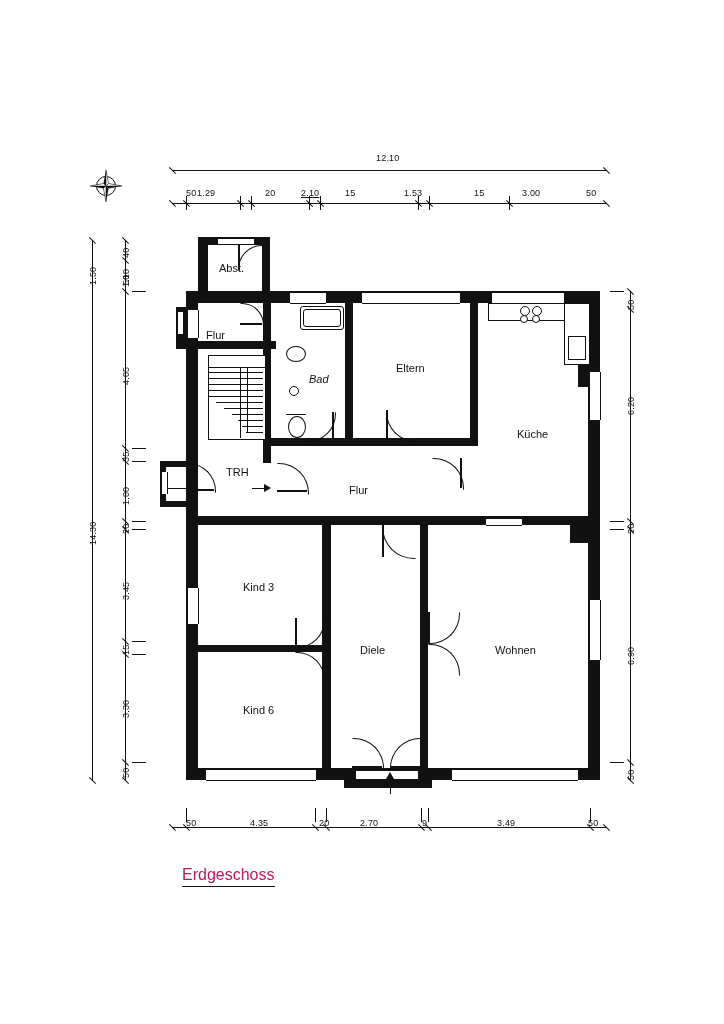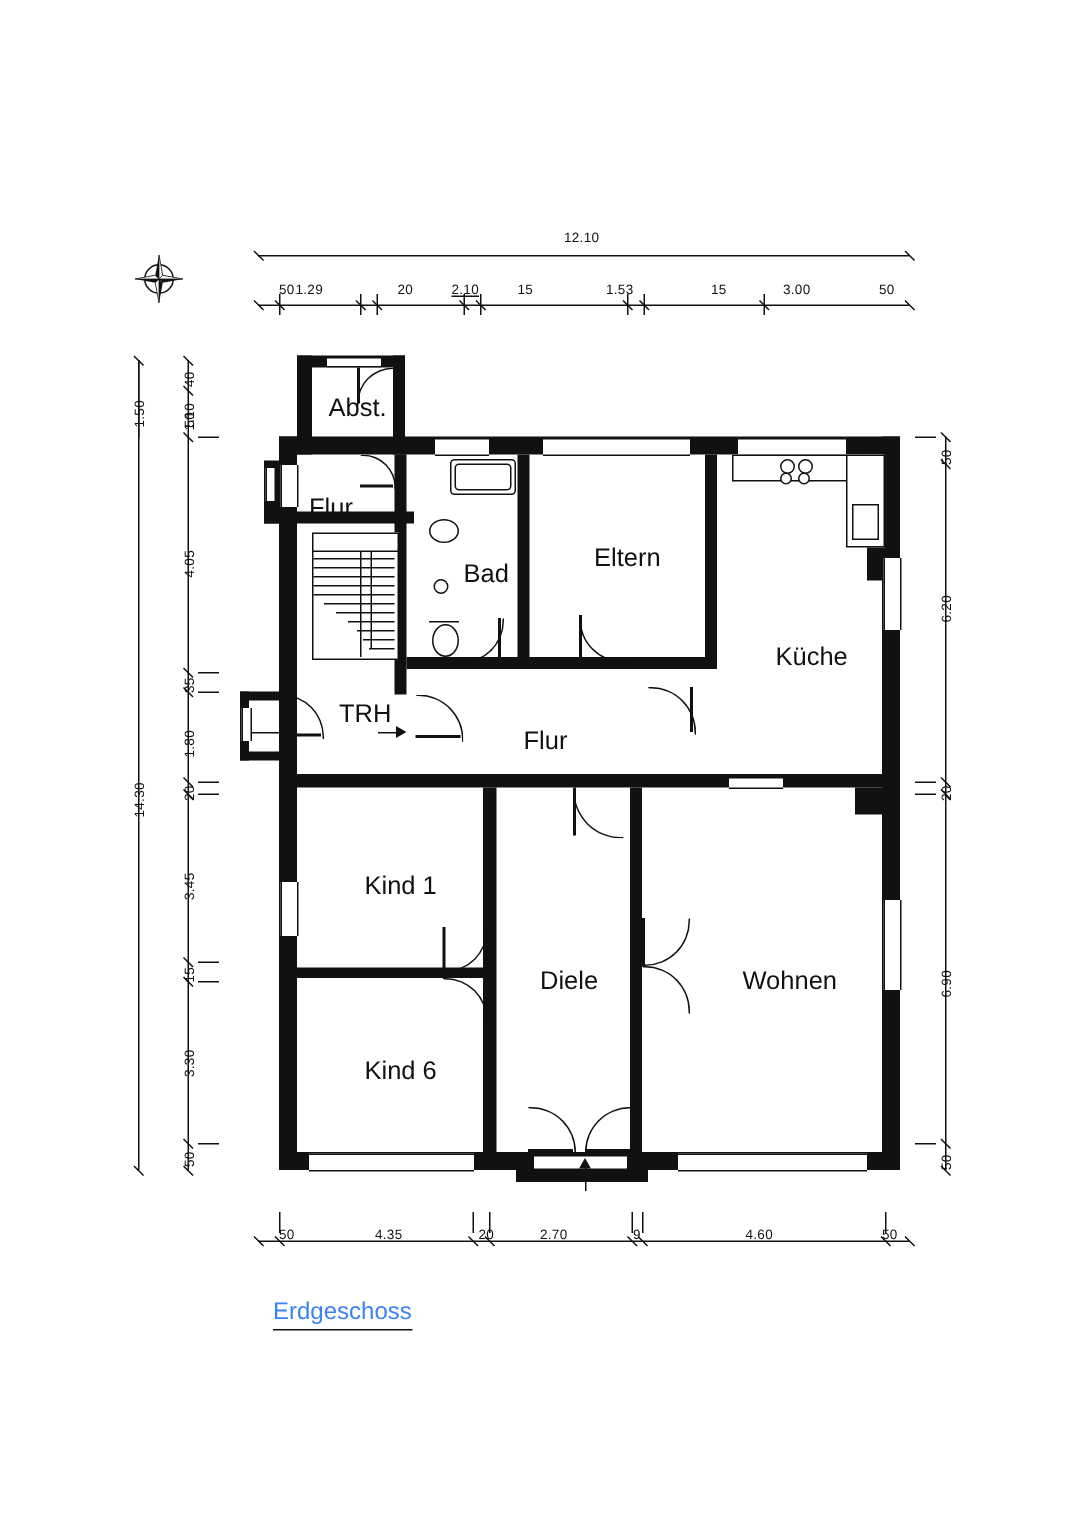--- a/index.html
+++ b/index.html
@@ -80,42 +80,42 @@
   .window-v {
     position: absolute;
     background: #ffffff;
     border-left: 1px solid #111;
     border-right: 1px solid #111;
   }
 
   
   .roomlabel {
     position: absolute;
-    font-size: 17px;
+    font-size: 11px;
     color: #111;
     white-space: nowrap;
   }
 
   
   .door-arc {
     position: absolute;
     border: 1px solid #111;
     border-radius: 50%;
     background: transparent;
   }
   .door-leaf {
     position: absolute;
     background: #111;
   }
 
   
   #title {
     position: absolute;
     font-size: 16px;
-    color: #3b82f6;
+    color: #be185d;
     border-bottom: 1.5px solid #111;
     padding-bottom: 2px;
   }
 
   
   #compass { position: absolute; }
 
   .fixture {
     position: absolute;
     border: 1px solid #111;
@@ -270,21 +270,21 @@
   <div class="tick" style="left:417px; top:827px;"></div>
   <div class="tick" style="left:424px; top:827px;"></div>
   <div class="tick" style="left:586px; top:827px;"></div>
   <div class="tick" style="left:602px; top:827px;"></div>
 
   <div class="dimtext" style="left:186px; top:818px;">50</div>
   <div class="dimtext" style="left:250px; top:818px;">4.35</div>
   <div class="dimtext" style="left:319px; top:818px;">20</div>
   <div class="dimtext" style="left:360px; top:818px;">2.70</div>
   <div class="dimtext" style="left:422px; top:818px;">9</div>
-  <div class="dimtext" style="left:497px; top:818px;">4.60</div>
+  <div class="dimtext" style="left:497px; top:818px;">3.49</div>
   <div class="dimtext" style="left:588px; top:818px;">50</div>
 
   <div class="extline-v" style="left:186px; top:808px; height:14px;"></div>
   <div class="extline-v" style="left:315px; top:808px; height:14px;"></div>
   <div class="extline-v" style="left:326px; top:808px; height:14px;"></div>
   <div class="extline-v" style="left:421px; top:808px; height:14px;"></div>
   <div class="extline-v" style="left:428px; top:808px; height:14px;"></div>
   <div class="extline-v" style="left:590px; top:808px; height:14px;"></div>
 
   <div class="wall" style="left:186px; top:291px; width:12px; height:489px;"></div>
@@ -419,25 +419,25 @@
   <div class="door-leaf" style="left:390px; top:766px; width:30px; height:2px;"></div>
 
   <div class="door-arc" style="left:238px; top:245px; width:24px; height:24px; border-color:#111; border-bottom-color:transparent; border-right-color:transparent; border-radius:24px 0 0 0;"></div>
   <div class="door-leaf" style="left:238px; top:245px; width:2px; height:24px;"></div>
 
   <div class="door-arc" style="left:240px; top:303px; width:22px; height:22px; border-color:#111; border-bottom-color:transparent; border-left-color:transparent; border-radius:0 22px 0 0;"></div>
   <div class="door-leaf" style="left:240px; top:323px; width:22px; height:2px;"></div>
 
   <div class="roomlabel" style="left:219px; top:262px;">Abst.</div>
   <div class="roomlabel" style="left:206px; top:329px;">Flur</div>
-  <div class="roomlabel" style="left:309px; top:373px;">Bad</div>
+  <div class="roomlabel" style="left:309px; top:373px;font-style:italic;">Bad</div>
   <div class="roomlabel" style="left:396px; top:362px;">Eltern</div>
   <div class="roomlabel" style="left:517px; top:428px;">Küche</div>
   <div class="roomlabel" style="left:226px; top:466px;">TRH</div>
   <div class="roomlabel" style="left:349px; top:484px;">Flur</div>
-  <div class="roomlabel" style="left:243px; top:581px;">Kind 1</div>
+  <div class="roomlabel" style="left:243px; top:581px;">Kind 3</div>
   <div class="roomlabel" style="left:243px; top:704px;">Kind 6</div>
   <div class="roomlabel" style="left:360px; top:644px;">Diele</div>
   <div class="roomlabel" style="left:495px; top:644px;">Wohnen</div>
 
   <div id="title" style="left:182px; top:866px;">Erdgeschoss</div>
 
 </div>
 
 </body></html>

